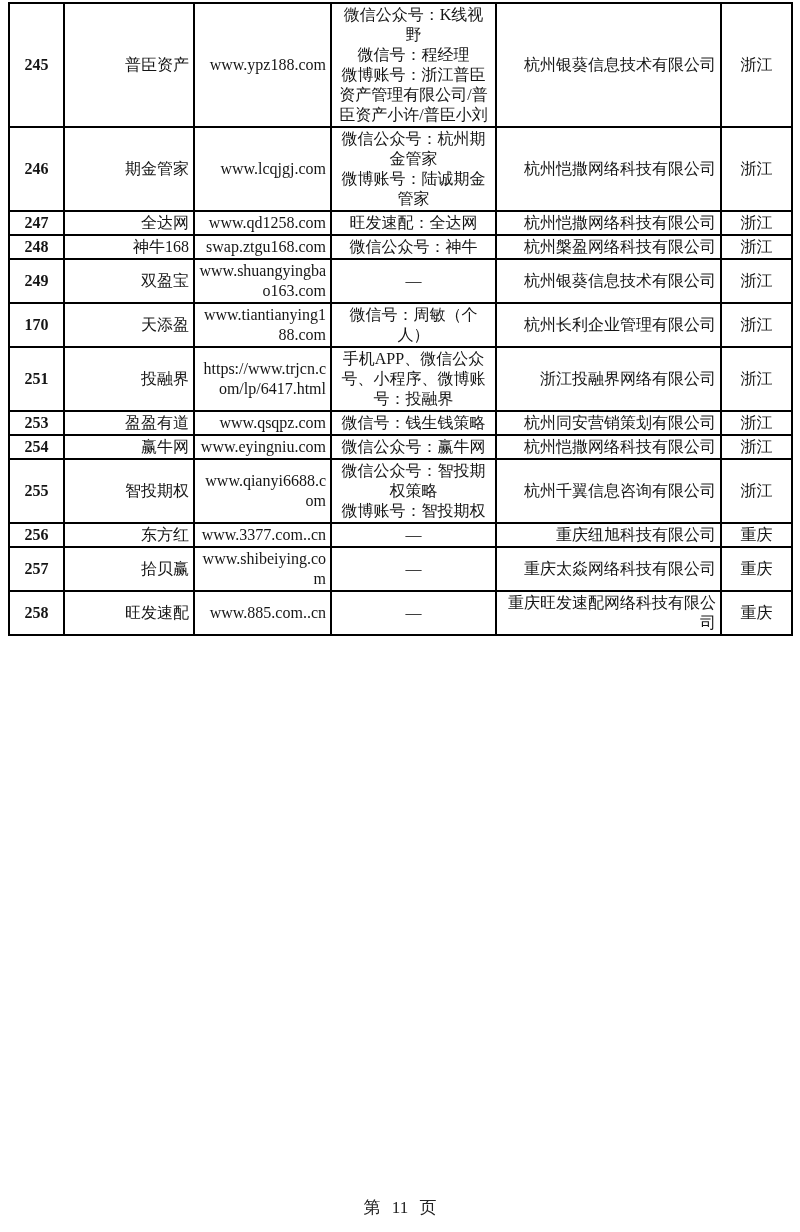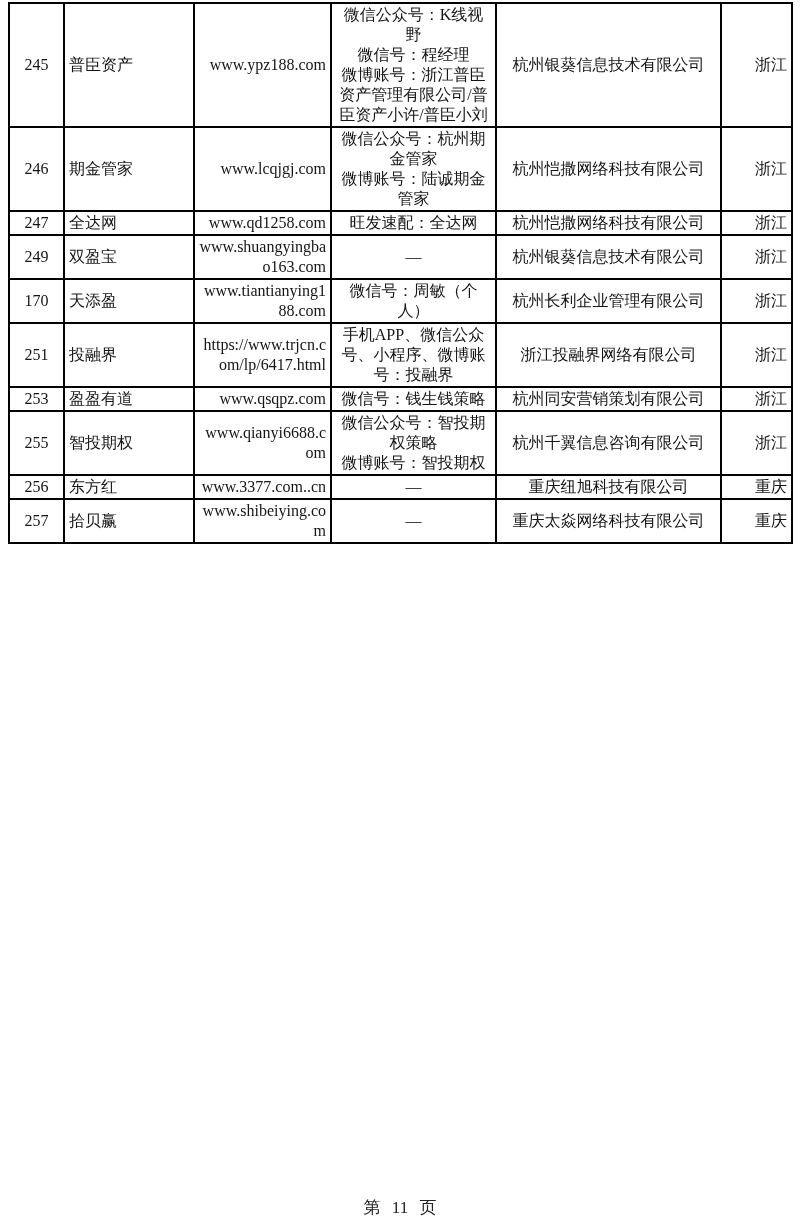--- a/index.html
+++ b/index.html
@@ -28,26 +28,26 @@
     table-layout: fixed;
   }
   table.records td {
     border: 2px solid #000000;
     padding: 1px 4px;
     font-size: 16px;
     line-height: 20px;
     vertical-align: middle;
     overflow: hidden;
   }
-  td.c-no     { text-align: center; }
-  td.c-name   { text-align: left; }
+  td.c-no     { text-align: center; font-weight: bold; }
+  td.c-name   { text-align: right; }
   td.c-url    { text-align: right; word-break: break-all; }
   td.c-social { text-align: center; white-space: pre-line; }
-  td.c-company{ text-align: center; }
-  td.c-prov   { text-align: right; }
+  td.c-company{ text-align: right; }
+  td.c-prov   { text-align: center; }
   td.dash     { text-align: center; }
   .page-footer {
     position: absolute;
     left: 0;
     top: 1196px;
     width: 800px;
     text-align: center;
     font-size: 17px;
     word-spacing: 7px;
     color: #222222;
@@ -89,20 +89,28 @@
         </tr>
         <tr>
           <td class="c-no">247</td>
           <td class="c-name">全达网</td>
           <td class="c-url">www.qd1258.com</td>
           <td class="c-social">旺发速配：全达网</td>
           <td class="c-company">杭州恺撒网络科技有限公司</td>
           <td class="c-prov">浙江</td>
         </tr>
         <tr>
+          <td class="c-no">248</td>
+          <td class="c-name">神牛168</td>
+          <td class="c-url">swap.ztgu168.com</td>
+          <td class="c-social">微信公众号：神牛</td>
+          <td class="c-company">杭州槃盈网络科技有限公司</td>
+          <td class="c-prov">浙江</td>
+        </tr>
+        <tr>
           <td class="c-no">249</td>
           <td class="c-name">双盈宝</td>
           <td class="c-url">www.shuangyingbao163.com</td>
           <td class="c-social dash">—</td>
           <td class="c-company">杭州银葵信息技术有限公司</td>
           <td class="c-prov">浙江</td>
         </tr>
         <tr>
           <td class="c-no">170</td>
           <td class="c-name">天添盈</td>
@@ -121,20 +129,28 @@
         </tr>
         <tr>
           <td class="c-no">253</td>
           <td class="c-name">盈盈有道</td>
           <td class="c-url">www.qsqpz.com</td>
           <td class="c-social">微信号：钱生钱策略</td>
           <td class="c-company">杭州同安营销策划有限公司</td>
           <td class="c-prov">浙江</td>
         </tr>
         <tr>
+          <td class="c-no">254</td>
+          <td class="c-name">赢牛网</td>
+          <td class="c-url">www.eyingniu.com</td>
+          <td class="c-social">微信公众号：赢牛网</td>
+          <td class="c-company">杭州恺撒网络科技有限公司</td>
+          <td class="c-prov">浙江</td>
+        </tr>
+        <tr>
           <td class="c-no">255</td>
           <td class="c-name">智投期权</td>
           <td class="c-url">www.qianyi6688.com</td>
           <td class="c-social">微信公众号：智投期权策略
 微博账号：智投期权</td>
           <td class="c-company">杭州千翼信息咨询有限公司</td>
           <td class="c-prov">浙江</td>
         </tr>
         <tr>
           <td class="c-no">256</td>
@@ -145,18 +161,26 @@
           <td class="c-prov">重庆</td>
         </tr>
         <tr>
           <td class="c-no">257</td>
           <td class="c-name">拾贝赢</td>
           <td class="c-url">www.shibeiying.com</td>
           <td class="c-social dash">—</td>
           <td class="c-company">重庆太焱网络科技有限公司</td>
           <td class="c-prov">重庆</td>
         </tr>
+        <tr>
+          <td class="c-no">258</td>
+          <td class="c-name">旺发速配</td>
+          <td class="c-url">www.885.com..cn</td>
+          <td class="c-social dash">—</td>
+          <td class="c-company">重庆旺发速配网络科技有限公司</td>
+          <td class="c-prov">重庆</td>
+        </tr>
       </tbody>
   </table>
 
   <div class="page-footer">第 11 页</div>
 
 </div>
 
 </body></html>

